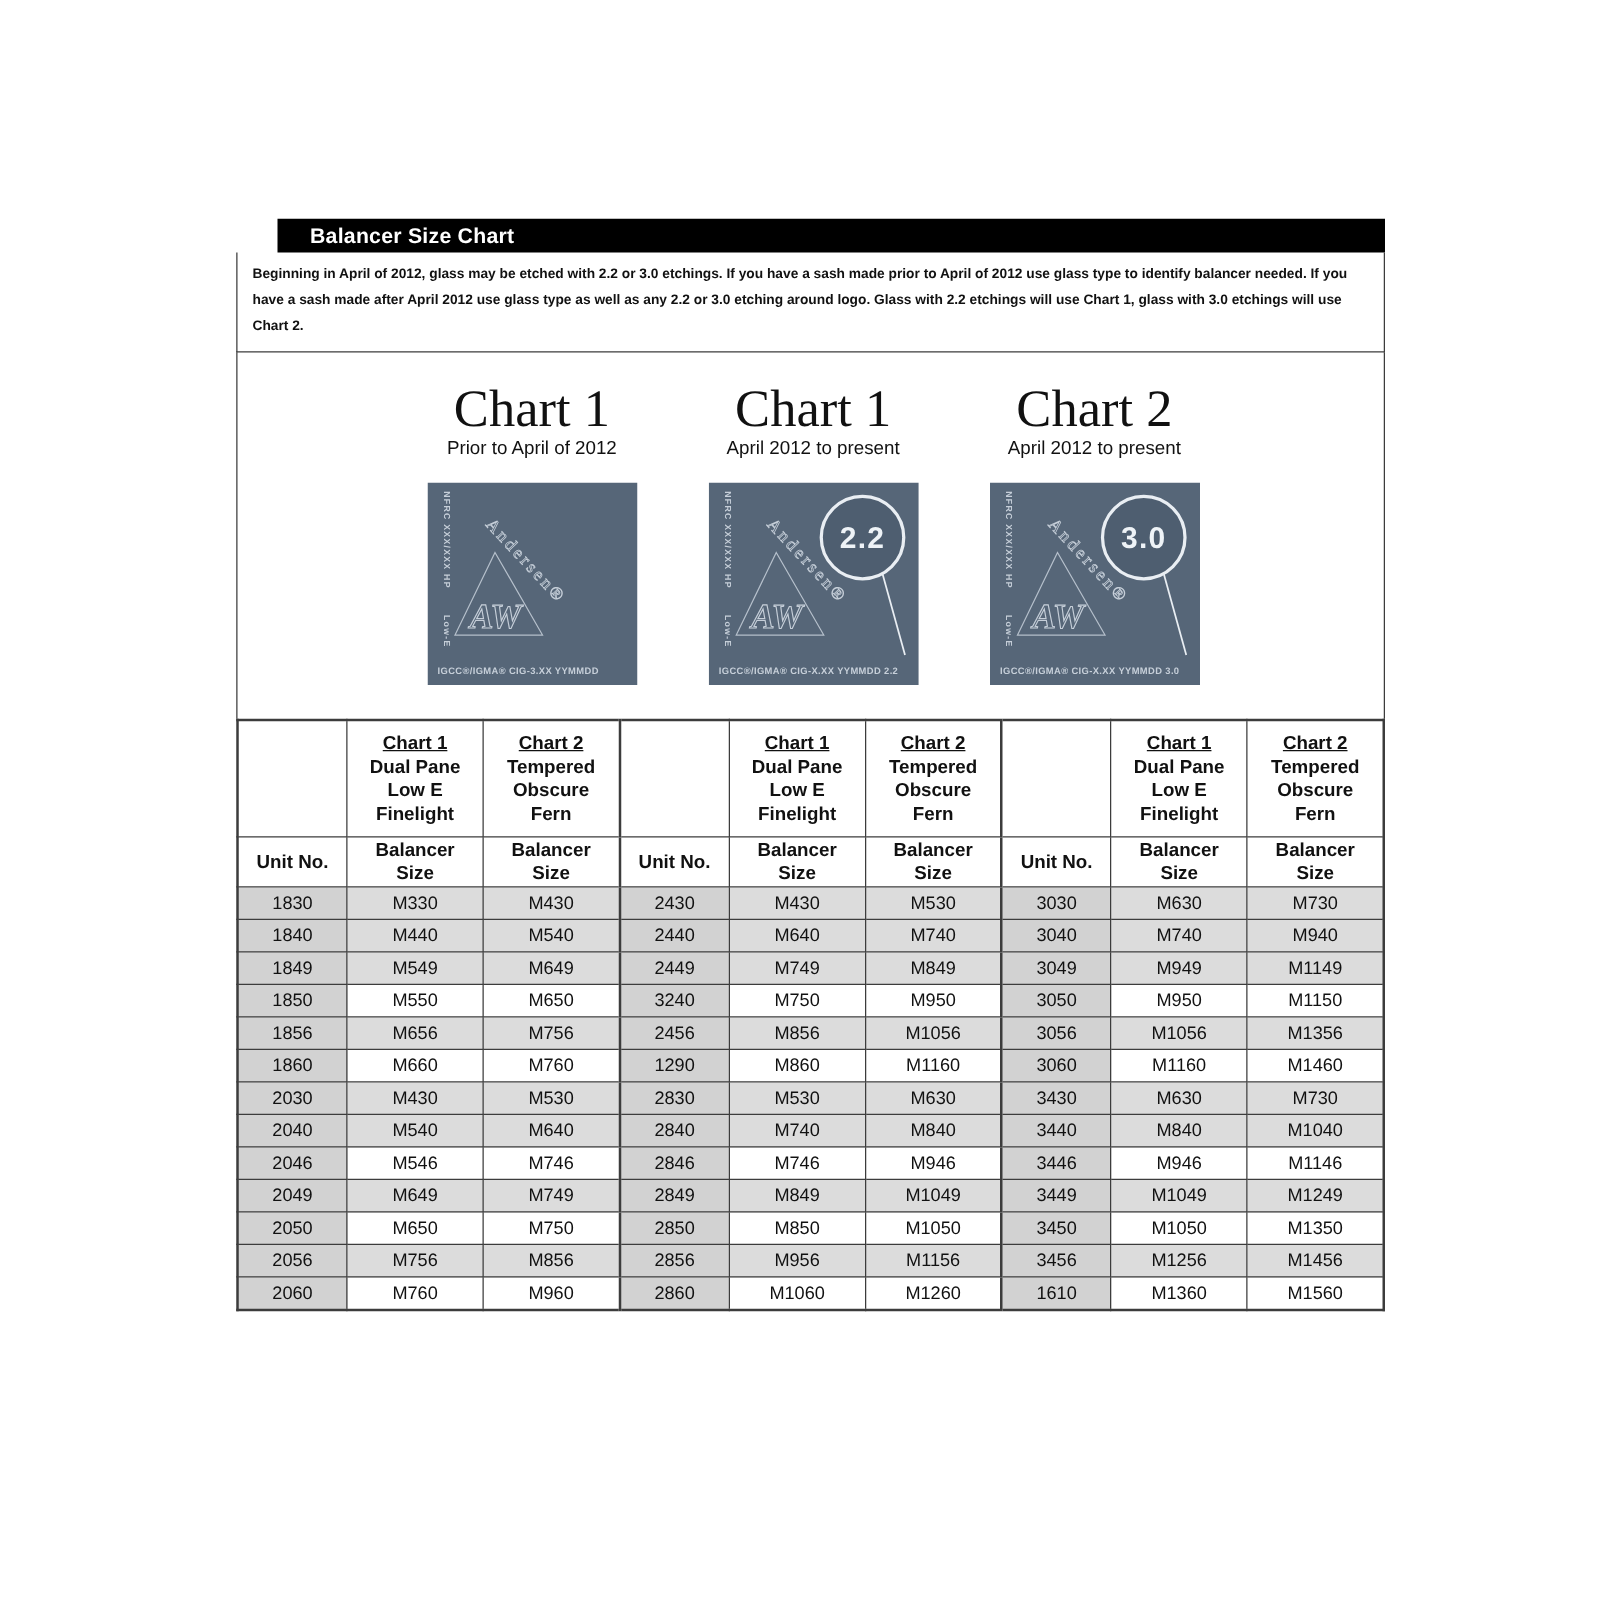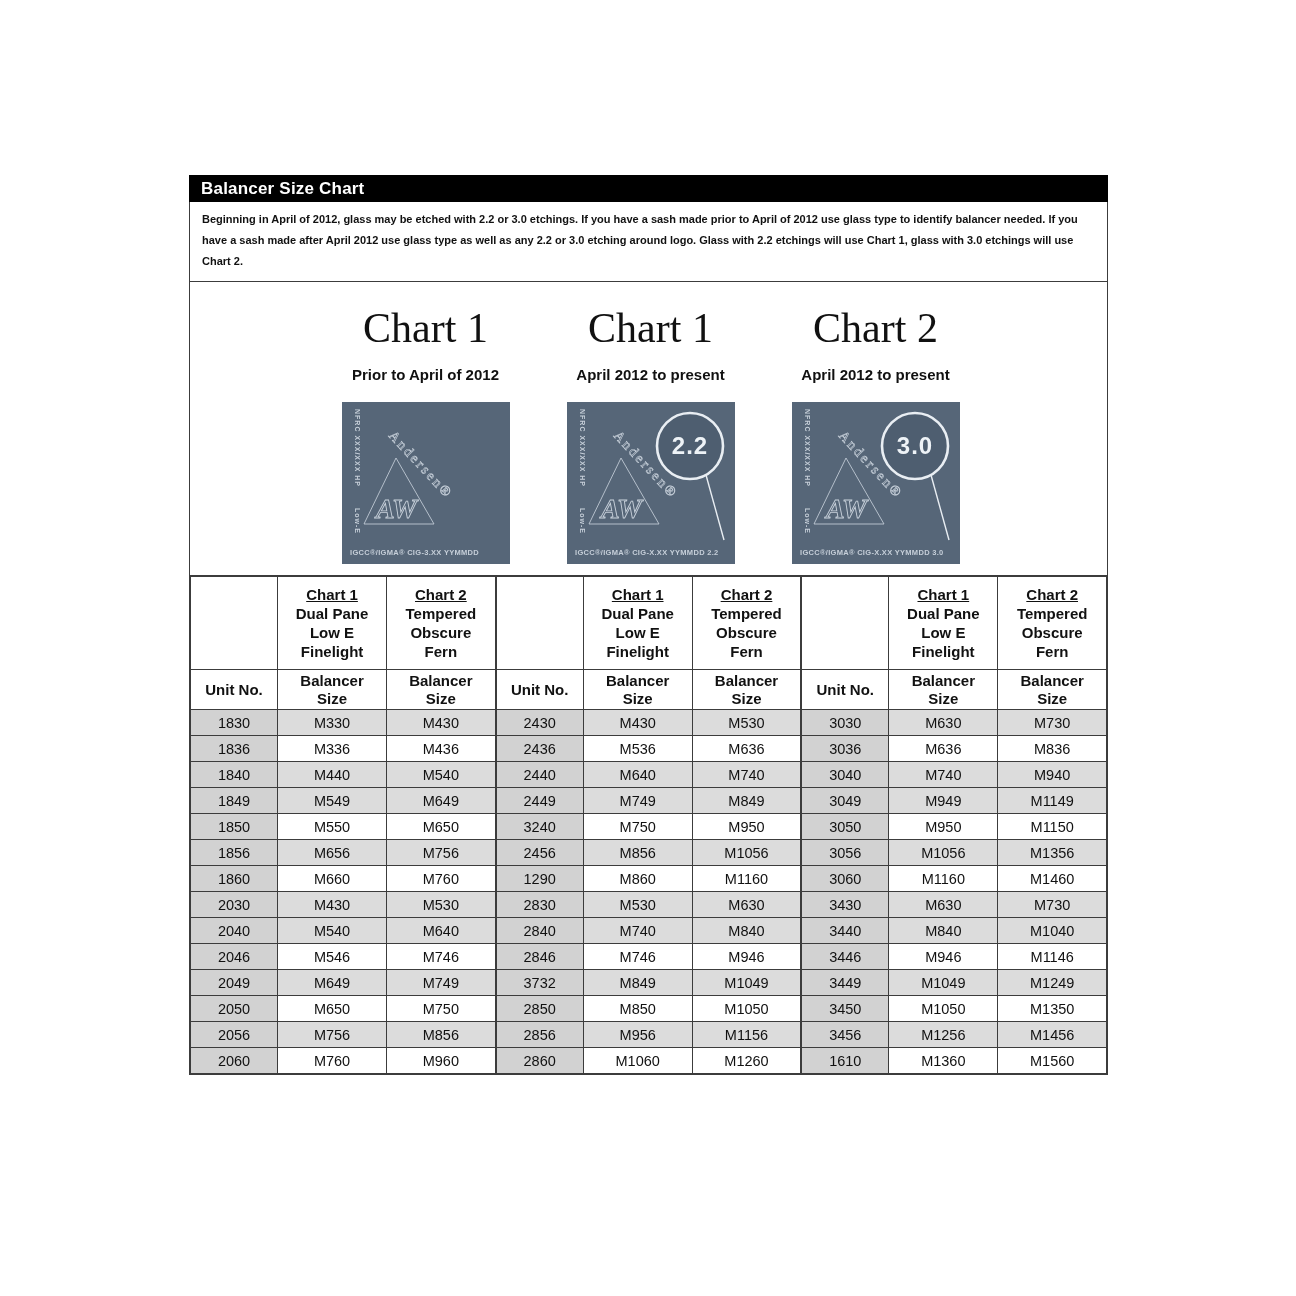--- a/index.html
+++ b/index.html
@@ -6,39 +6,39 @@
   body {
     width: 1296px; height: 1296px; position: relative; overflow: hidden;
     font-family: "Liberation Sans", sans-serif; color: #111;
   }
   .doc { position: absolute; left: 189px; top: 175px; width: 919px; }
 
   
   .title-bar {
     box-sizing: border-box; height: 27px; line-height: 27px;
     background: var(--title-bar-bg, #000); color: var(--title-bar-text, #fff);
-    font-size: 17px; font-weight: bold; padding-left: 12px; letter-spacing: .2px;
+    font-size: 17px; font-weight: bold; padding-left: 26px; letter-spacing: .2px; margin-left: 33px;
   }
 
   .mid { border-left: 1px solid var(--border, #3c3c3c); border-right: 1px solid var(--border, #3c3c3c); }
 
   
   .intro {
     box-sizing: border-box; border-bottom: 1px solid var(--border, #3c3c3c);
     padding: 7px 12px 9px 12px; font-size: 11px; font-weight: bold; line-height: 21px;
   }
 
   
   .charts-row {
     box-sizing: border-box; height: 293px;
     display: flex; padding: 24px 0 0 143px; gap: 40px;
   }
   .chart-col { width: 185px; text-align: center; }
   .chart-title { font-family: "Liberation Serif", serif; font-weight: normal; font-size: 42px; line-height: 44px; }
-  .chart-subtitle { font-size: 15px; font-weight: bold; margin-top: 16px; }
+  .chart-subtitle { font-size: 15px; font-weight: normal; margin-top: 0; }
   svg.glass { display: block; width: 168px; height: 162px; margin: 19px auto 0 auto; }
 
   .glass-bg { fill: var(--glass-bg, #566678); }
   .g-side   { font: bold 7px "Liberation Sans", sans-serif; fill: var(--glass-text, #c6cfd9); letter-spacing: 1px; }
   .g-bottom { font: bold 7.5px "Liberation Sans", sans-serif; fill: var(--glass-text, #c6cfd9); letter-spacing: .3px; }
   .g-tri    { fill: none; stroke: var(--glass-text, #c6cfd9); stroke-width: 1; opacity: .85; }
   .g-aw     { font: italic bold 28px "Liberation Serif", serif; fill: none; stroke: var(--glass-text, #c6cfd9); stroke-width: .9; }
   .g-brand  { font: 14px "Liberation Serif", serif; fill: none; stroke: var(--glass-text, #c6cfd9); stroke-width: .6; letter-spacing: 2.5px; }
   .g-handle { stroke: var(--etch-circle-stroke, #e9eef3); stroke-width: 1.4; }
   .g-circle { fill: var(--etch-circle-fill, #4e5e70); stroke: var(--etch-circle-stroke, #e9eef3); stroke-width: 2.6; }
@@ -212,31 +212,20 @@
           <td class="unit">1830</td>
           <td class="bal">M330</td>
           <td class="bal">M430</td>
           <td class="unit gstart">2430</td>
           <td class="bal">M430</td>
           <td class="bal">M530</td>
           <td class="unit gstart">3030</td>
           <td class="bal">M630</td>
           <td class="bal">M730</td>
         </tr>
-        <tr>
-          <td class="unit">1836</td>
-          <td class="bal">M336</td>
-          <td class="bal">M436</td>
-          <td class="unit gstart">2436</td>
-          <td class="bal">M536</td>
-          <td class="bal">M636</td>
-          <td class="unit gstart">3036</td>
-          <td class="bal">M636</td>
-          <td class="bal">M836</td>
-        </tr>
         <tr class="shade">
           <td class="unit">1840</td>
           <td class="bal">M440</td>
           <td class="bal">M540</td>
           <td class="unit gstart">2440</td>
           <td class="bal">M640</td>
           <td class="bal">M740</td>
           <td class="unit gstart">3040</td>
           <td class="bal">M740</td>
           <td class="bal">M940</td>
@@ -315,21 +304,21 @@
           <td class="bal">M746</td>
           <td class="bal">M946</td>
           <td class="unit gstart">3446</td>
           <td class="bal">M946</td>
           <td class="bal">M1146</td>
         </tr>
         <tr class="shade">
           <td class="unit">2049</td>
           <td class="bal">M649</td>
           <td class="bal">M749</td>
-          <td class="unit gstart">3732</td>
+          <td class="unit gstart">2849</td>
           <td class="bal">M849</td>
           <td class="bal">M1049</td>
           <td class="unit gstart">3449</td>
           <td class="bal">M1049</td>
           <td class="bal">M1249</td>
         </tr>
         <tr>
           <td class="unit">2050</td>
           <td class="bal">M650</td>
           <td class="bal">M750</td>

